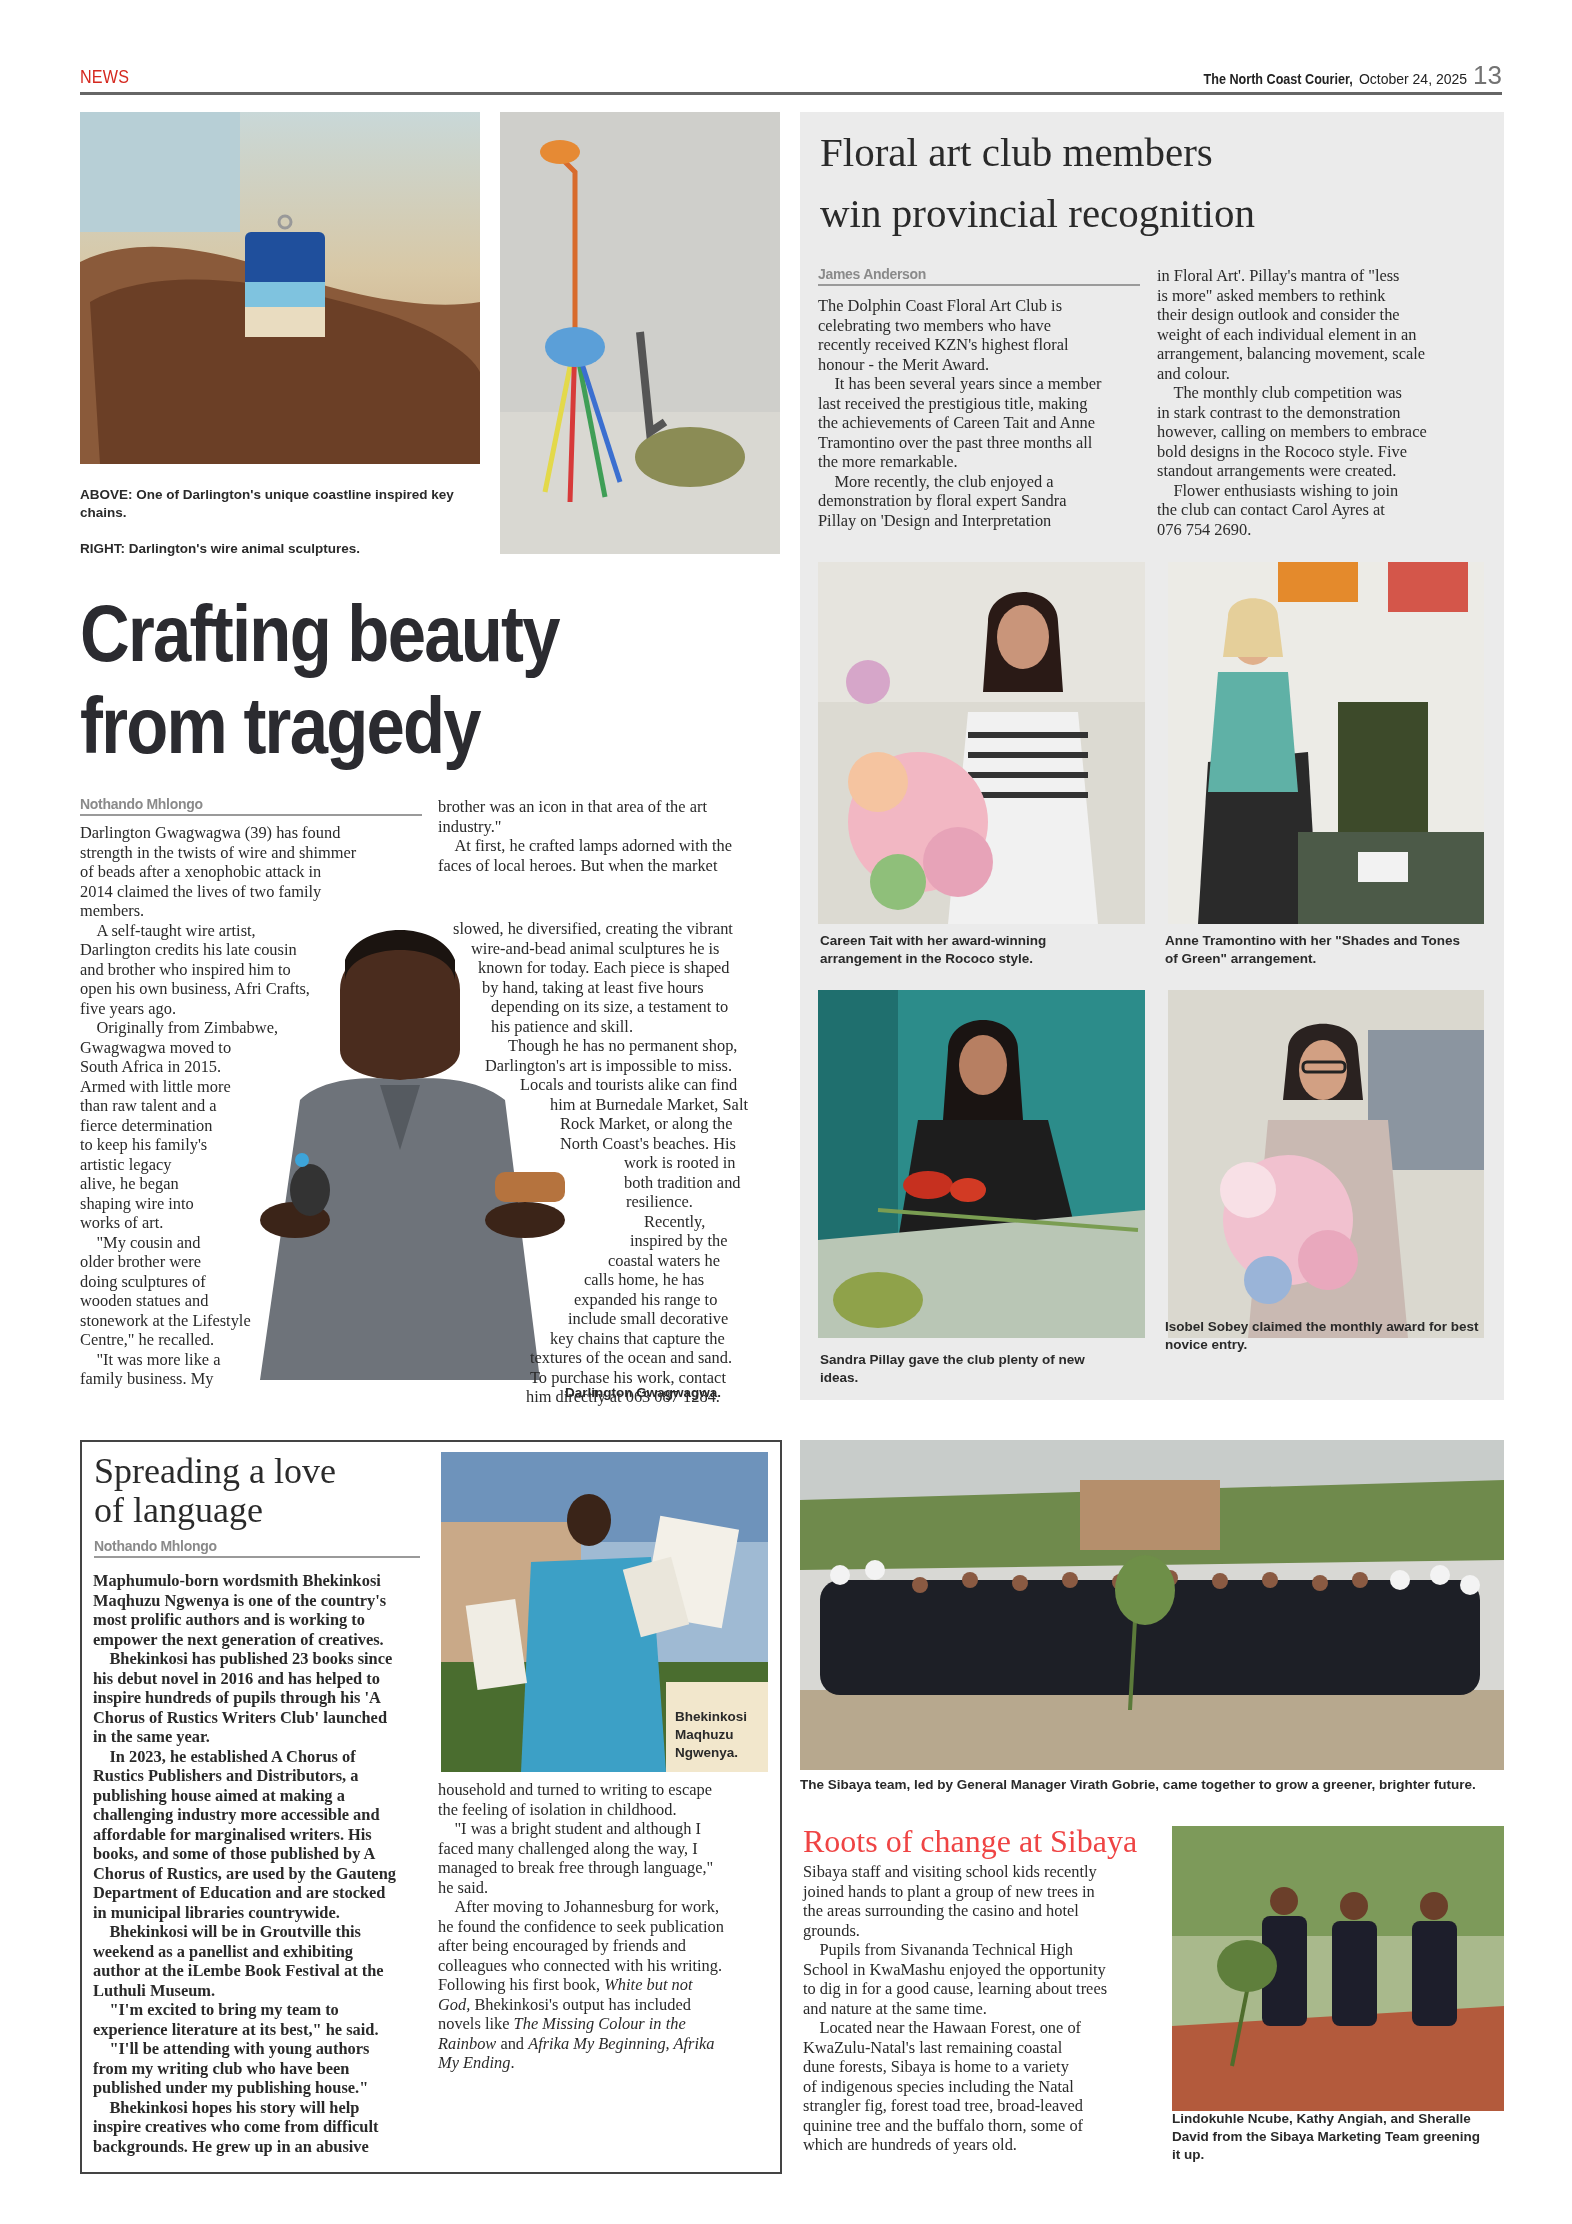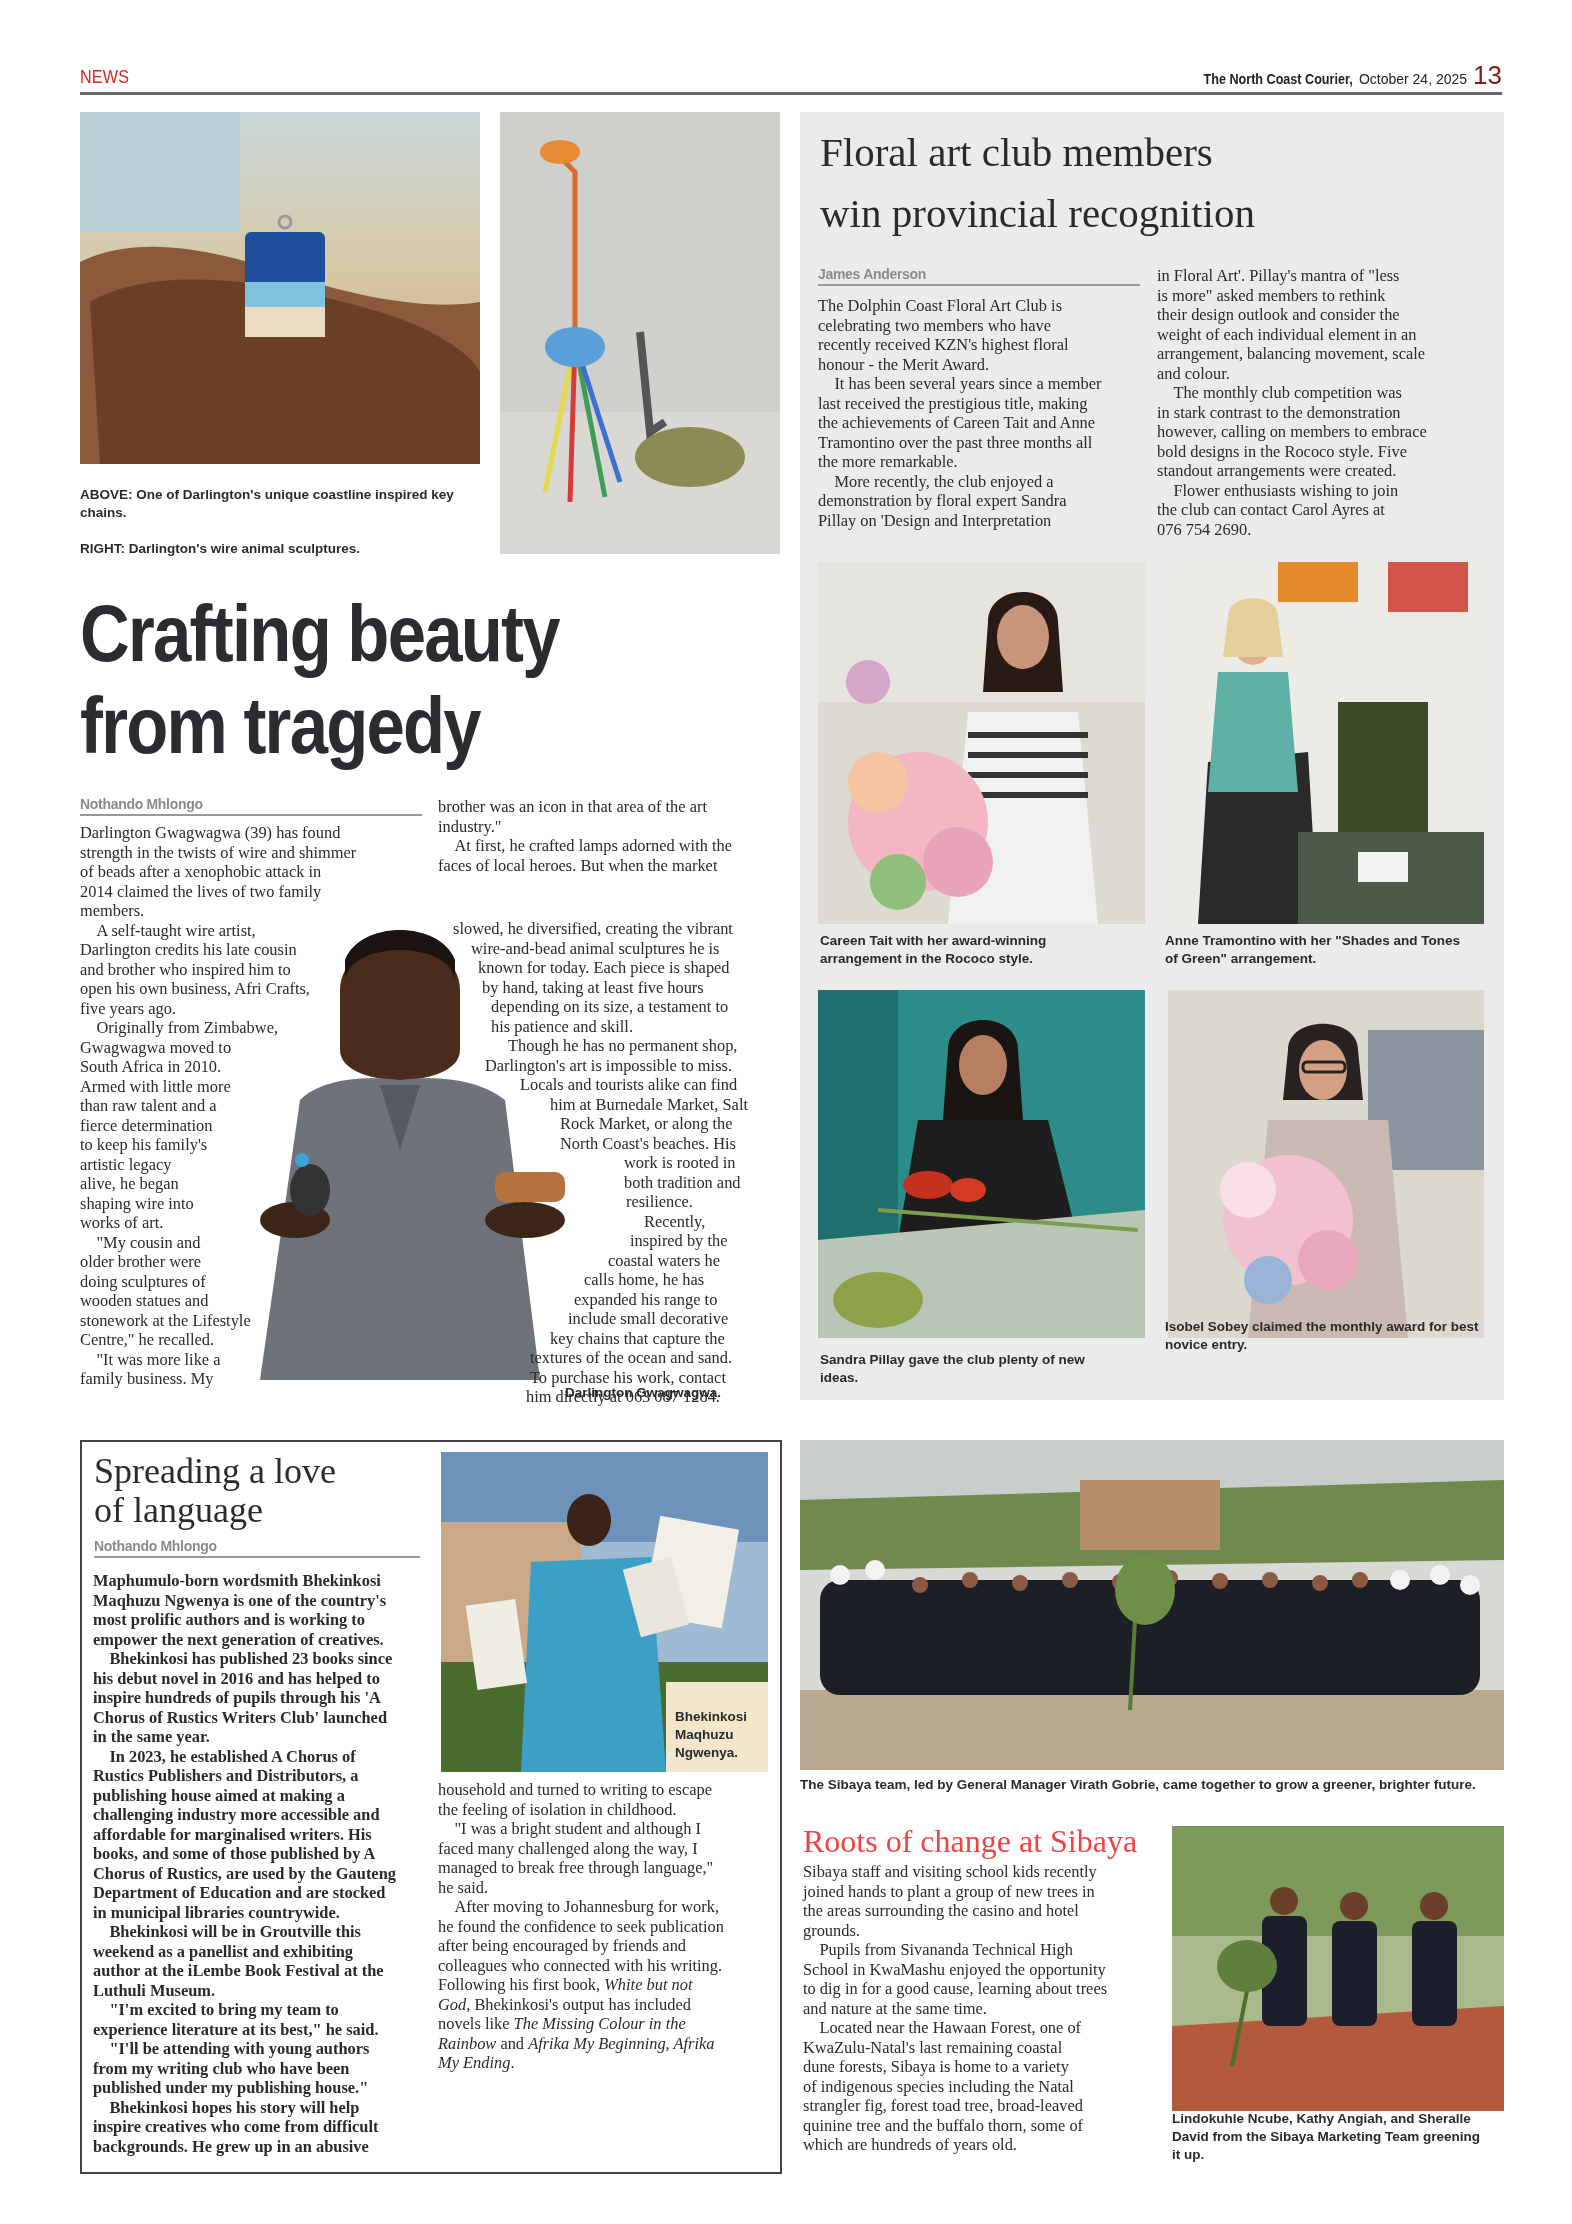--- a/index.html
+++ b/index.html
@@ -5,21 +5,21 @@
   * { box-sizing: border-box; margin: 0; padding: 0; }
   html, body { width: 1572px; height: 2224px; background: #ffffff; overflow: hidden; }
   body { position: relative; font-family: "Liberation Serif", serif; color: #222; }
 
   .abs { position: absolute; }
 
   
   .section-label { left: 80px; top: 66px; font-family: "Liberation Sans", sans-serif; font-size: 19px; color: #d5281f; letter-spacing: 0.2px; transform: scaleX(0.85); transform-origin: left; }
   .masthead { right: 70px; top: 62px; font-family: "Liberation Sans", sans-serif; font-size: 14px; color: #222; display: flex; align-items: baseline; gap: 6px; }
   .masthead .pub { font-weight: bold; transform: scaleX(0.9); transform-origin: right; }
-  .masthead .pageno { font-size: 26px; color: #7f1d1d; line-height: 1; }
+  .masthead .pageno { font-size: 26px; color: #737373; line-height: 1; }
   .head-rule { left: 80px; top: 92px; width: 1422px; height: 3px; background: #666; }
 
   
   .photo { position: absolute; overflow: hidden; }
   .photo svg { width: 100%; height: 100%; display: block; }
 
   
   .caption { position: absolute; font-family: "Liberation Sans", sans-serif; font-weight: bold; font-size: 13.5px; line-height: 18px; color: #2a2a2a; }
 
   
@@ -105,21 +105,21 @@
     <div class="wrap-line">of beads after a xenophobic attack in</div>
     <div class="wrap-line">2014 claimed the lives of two family</div>
     <div class="wrap-line">members.</div>
     <div class="wrap-line"> A self-taught wire artist,</div>
     <div class="wrap-line">Darlington credits his late cousin</div>
     <div class="wrap-line">and brother who inspired him to</div>
     <div class="wrap-line">open his own business, Afri Crafts,</div>
     <div class="wrap-line">five years ago.</div>
     <div class="wrap-line"> Originally from Zimbabwe,</div>
     <div class="wrap-line">Gwagwagwa moved to</div>
-    <div class="wrap-line">South Africa in 2010.</div>
+    <div class="wrap-line">South Africa in 2015.</div>
     <div class="wrap-line">Armed with little more</div>
     <div class="wrap-line">than raw talent and a</div>
     <div class="wrap-line">fierce determination</div>
     <div class="wrap-line">to keep his family's</div>
     <div class="wrap-line">artistic legacy</div>
     <div class="wrap-line">alive, he began</div>
     <div class="wrap-line">shaping wire into</div>
     <div class="wrap-line">works of art.</div>
     <div class="wrap-line"> "My cousin and</div>
     <div class="wrap-line">older brother were</div>

